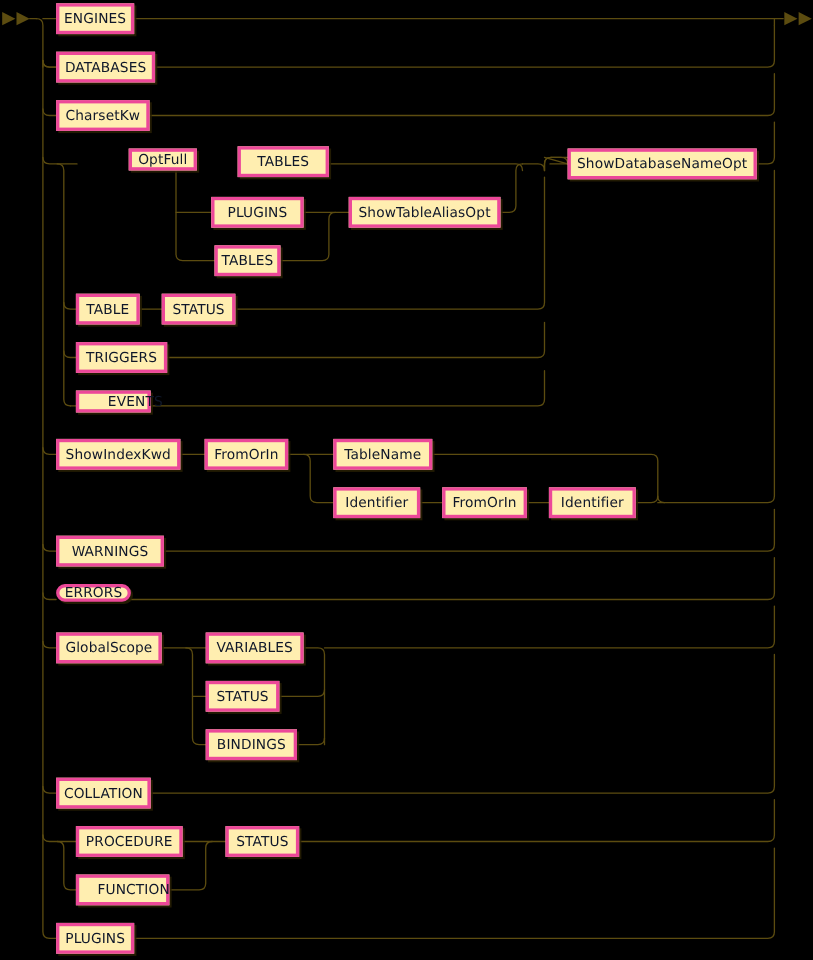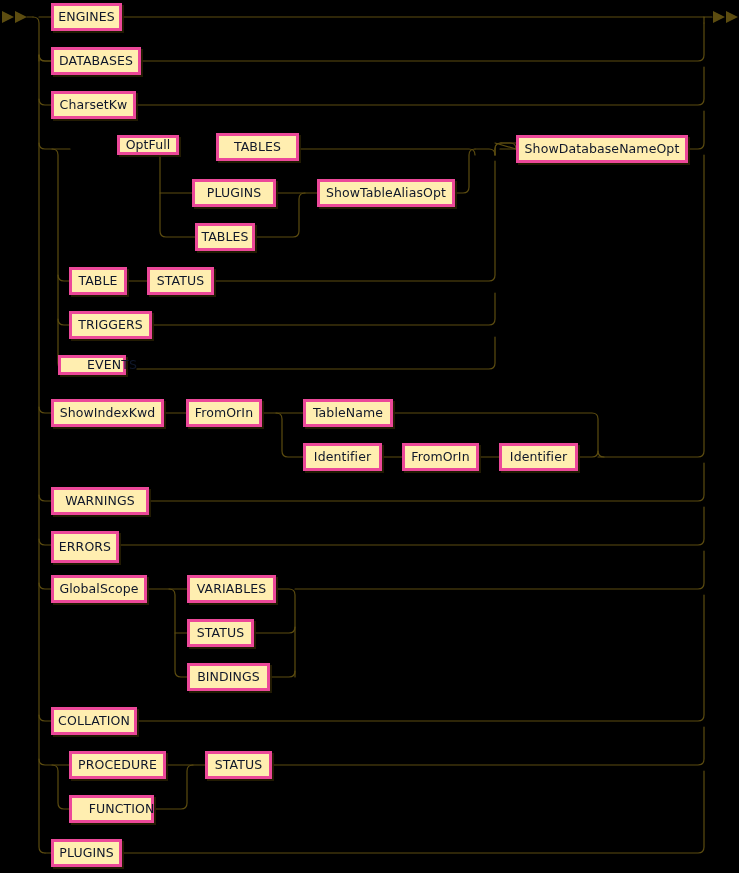--- a/index.html
+++ b/index.html
@@ -192,21 +192,21 @@
       </div>
       <div class="rr-node" style="left: 69px; top: 267px; width: 58px; height: 28px;">
         <span>TABLE</span>
       </div>
       <div class="rr-node" style="left: 147px; top: 267px; width: 67px; height: 28px;">
         <span>STATUS</span>
       </div>
       <div class="rr-node" style="left: 69px; top: 311px; width: 83px; height: 28px;">
         <span>TRIGGERS</span>
       </div>
-      <div class="rr-node" style="left: 58px; top: 355px; width: 68px; height: 20px; padding-left: 40px;">
+      <div class="rr-node" style="left: 69px; top: 355px; width: 68px; height: 20px; padding-left: 40px;">
         <span>EVENTS</span>
       </div>
       <div class="rr-node" style="left: 51px; top: 399px; width: 113px; height: 28px;">
         <span>ShowIndexKwd</span>
       </div>
       <div class="rr-node" style="left: 186px; top: 399px; width: 76px; height: 28px;">
         <span>FromOrIn</span>
       </div>
       <div class="rr-node" style="left: 303px; top: 399px; width: 90px; height: 28px;">
         <span>TableName</span>
@@ -216,21 +216,21 @@
       </div>
       <div class="rr-node" style="left: 402px; top: 443px; width: 77px; height: 28px;">
         <span>FromOrIn</span>
       </div>
       <div class="rr-node" style="left: 499px; top: 443px; width: 79px; height: 28px;">
         <span>Identifier</span>
       </div>
       <div class="rr-node" style="left: 51px; top: 487px; width: 98px; height: 28px;">
         <span>WARNINGS</span>
       </div>
-      <div class="rr-node" style="left: 51px; top: 531px; width: 68px; height: 32px;">
+      <div class="rr-node" style="left: 51px; top: 531px; width: 68px; height: 16px; border-radius: 11px;">
         <span>ERRORS</span>
       </div>
       <div class="rr-node" style="left: 51px; top: 575px; width: 96px; height: 28px;">
         <span>GlobalScope</span>
       </div>
       <div class="rr-node" style="left: 187px; top: 575px; width: 89px; height: 28px;">
         <span>VARIABLES</span>
       </div>
       <div class="rr-node" style="left: 187px; top: 619px; width: 67px; height: 28px;">
         <span>STATUS</span>

